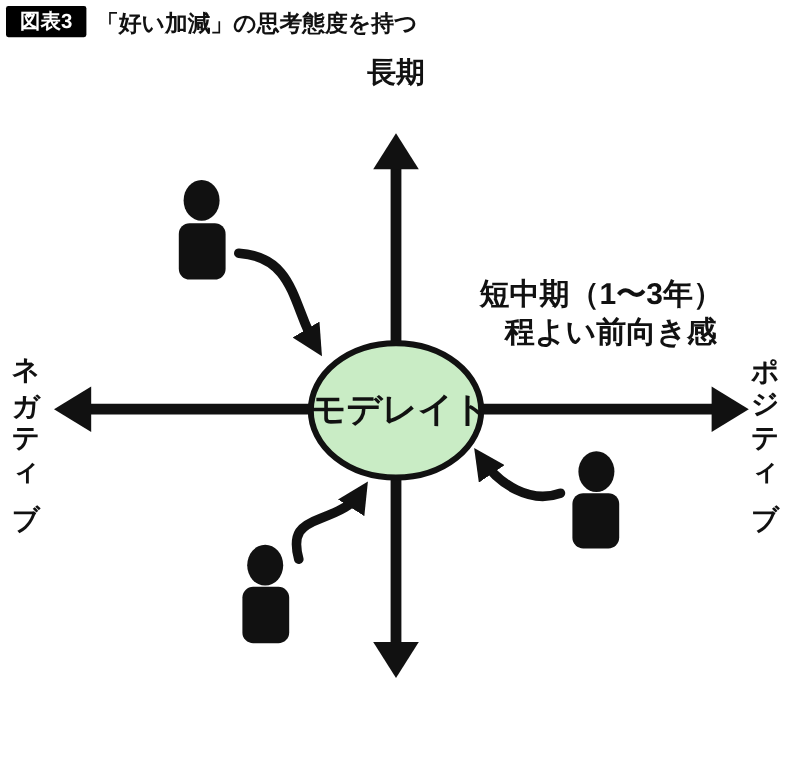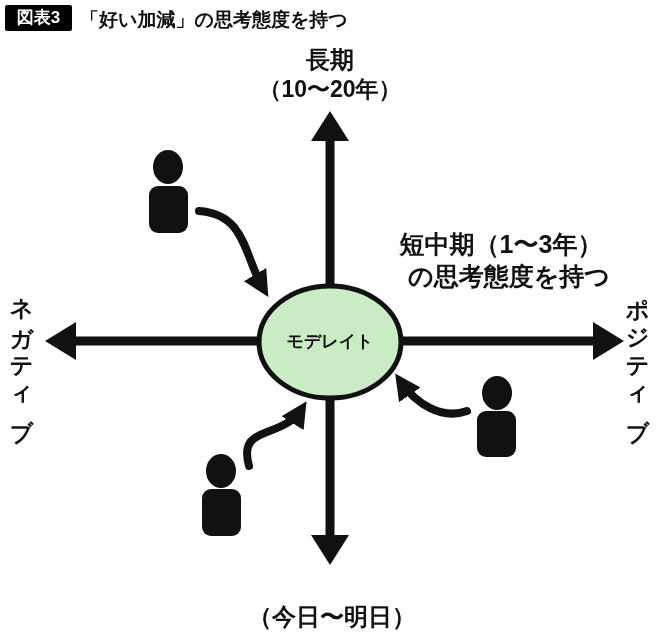--- a/index.html
+++ b/index.html
@@ -38,21 +38,21 @@
   .anno1   { left: 370px; top: 228px; width: 262px; font-size: 25px; }
   .anno2   { left: 378px; top: 260px; width: 262px; font-size: 25px; }
   .vertical {
     writing-mode: vertical-rl;
     text-orientation: upright;
     letter-spacing: 4px;
     font-size: 23px;
   }
   .neg { left: 7px;   top: 281px; }
   .pos { left: 623px; top: 281px; }
-  .center-lbl { left: 259px; top: 329px; width: 142px; font-size: 17px; line-height: 26px; }
+  .center-lbl { left: 259px; top: 329px; width: 142px; font-size: 29px; line-height: 26px; }
   .bot-lbl { left: 232px; top: 571px; width: 200px; font-size: 24px; }
   .bot-sub { left: 232px; top: 601px; width: 200px; font-size: 24px; }
 </style>
 </head>
 <body>
 
 <div class="canvas">
 
   <svg width="670" height="640" viewBox="0 0 670 640">
     <defs>
@@ -86,23 +86,21 @@
 
     <path d="M 199 211 C 246 214 244 256 263 288" fill="none" stroke="#111111" stroke-width="8" stroke-linecap="round" marker-end="url(#ah)"></path>
     <path d="M 467 411 C 442 420 416 404 401 382" fill="none" stroke="#111111" stroke-width="8" stroke-linecap="round" marker-end="url(#ah)"></path>
     <path d="M 249 466 C 243 444 251 438 267 432 C 283 426 294 421 301 410" fill="none" stroke="#111111" stroke-width="8" stroke-linecap="round" marker-end="url(#ah)"></path>
   </svg>
 
   <div class="badge">図表3</div>
   <div class="lbl title">「好い加減」の思考態度を持つ</div>
 
   <div class="lbl top-lbl">長期</div>
-  <div class="lbl top-sub">（10〜20年）</div>
-  <div class="lbl bot-sub">（今日〜明日）</div>
   <div class="lbl vertical neg">ネガティブ</div>
   <div class="lbl vertical pos">ポジティブ</div>
 
   <div class="lbl anno1">短中期（1〜3年）</div>
-  <div class="lbl anno2">の思考態度を持つ</div>
+  <div class="lbl anno2">程よい前向き感</div>
 
   <div class="lbl center-lbl">モデレイト</div>
 
 </div>
 
 </body></html>

